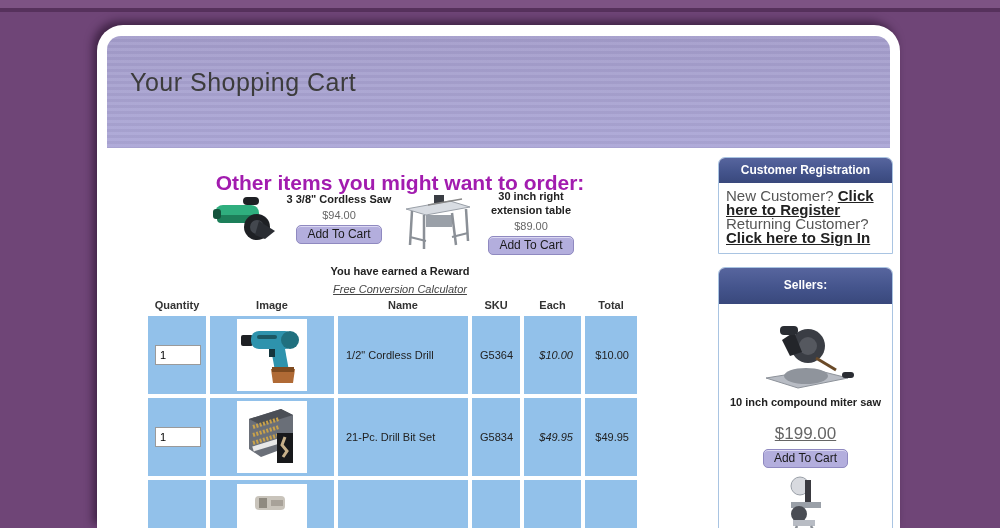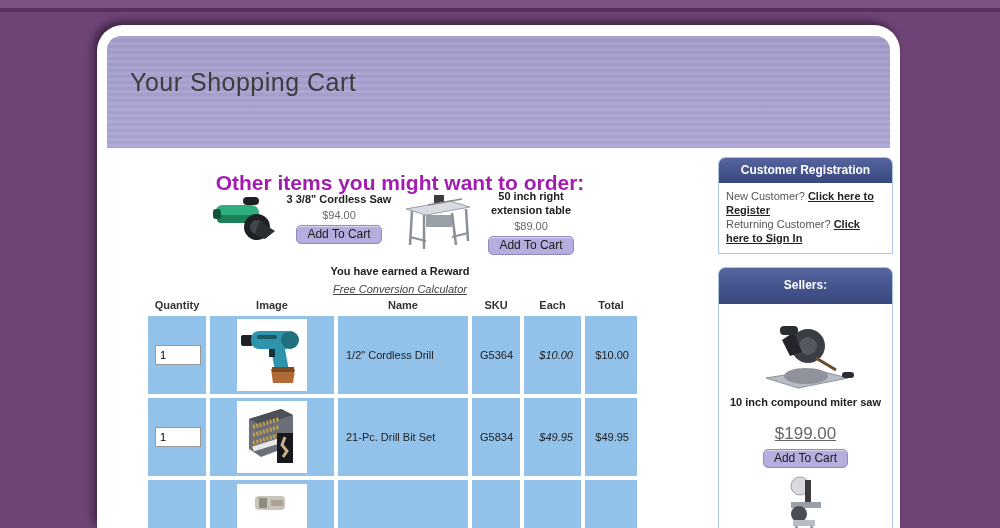--- a/index.html
+++ b/index.html
@@ -61,21 +61,21 @@
             display:flex; align-items:center; justify-content:center; }
   td.cell-img { text-align:center; }
 
   .sidebar { position:absolute; left:621px; top:132px; width:175px; }
   .side-box { width:175px; border:1px solid #a9c4e2; border-radius:7px 7px 0 0;
               background:#fff; margin-bottom:13px; }
   .side-head { background:linear-gradient(180deg,#57659e 0%,#44548C 55%,#39487c 100%);
                color:#fff; font-weight:bold; font-size:12px; text-align:center;
                padding:5px 20px 6px; border-radius:6px 6px 0 0; }
   .side-head.tall { line-height:26px; padding:4px 6px 6px; }
-  .reg-body { padding:6px 7px 8px; font-size:11px; line-height:14px; color:#555; }
+  .reg-body { padding:6px 7px 8px; font-size:15px; line-height:14px; color:#555; }
   .reg-body a { color:#222; font-weight:bold; text-decoration:underline; cursor:pointer; }
 
   .best-body { text-align:center; padding:8px 4px 0; }
   .best-name { font-size:11px; font-weight:bold; color:#222; margin-top:4px; }
   .best-price { font-size:17px; color:#666; margin:16px 0 4px;text-decoration:underline; }
   .best-img { display:flex; justify-content:center; }
 </style>
 </head>
 <body>
 
@@ -116,21 +116,21 @@
             <svg width="68" height="58" viewBox="0 0 68 58">
               <path d="M2 16 L46 8 L66 14 L22 22 Z" fill="#d8dce2" stroke="#9aa0a8" stroke-width="1"></path>
               <rect x="30" y="2" width="10" height="8" fill="#3a3d44"></rect>
               <path d="M24 12 L58 6" stroke="#888" stroke-width="1.5" fill="none"></path>
               <rect x="22" y="22" width="26" height="12" fill="#9aa0a8"></rect>
               <path d="M8 18 L6 52 M20 22 L20 56 M48 20 L52 52 M62 16 L64 48" stroke="#8b9097" stroke-width="2.5" fill="none"></path>
               <path d="M6 44 L22 48 M48 44 L64 40" stroke="#8b9097" stroke-width="2" fill="none"></path>
             </svg>
           </div>
           <div class="promo-stack">
-            <div class="promo-name">50 inch right extension table</div>
+            <div class="promo-name">30 inch right extension table</div>
             <div class="promo-price">$89.00</div>
             <button class="atc">Add To Cart</button>
           </div>
         </div>
       </div>
 
       <div class="reward">You have earned a Reward</div>
       <div class="calc-link">
         <a>Free Conversion Calculator</a>
       </div>

